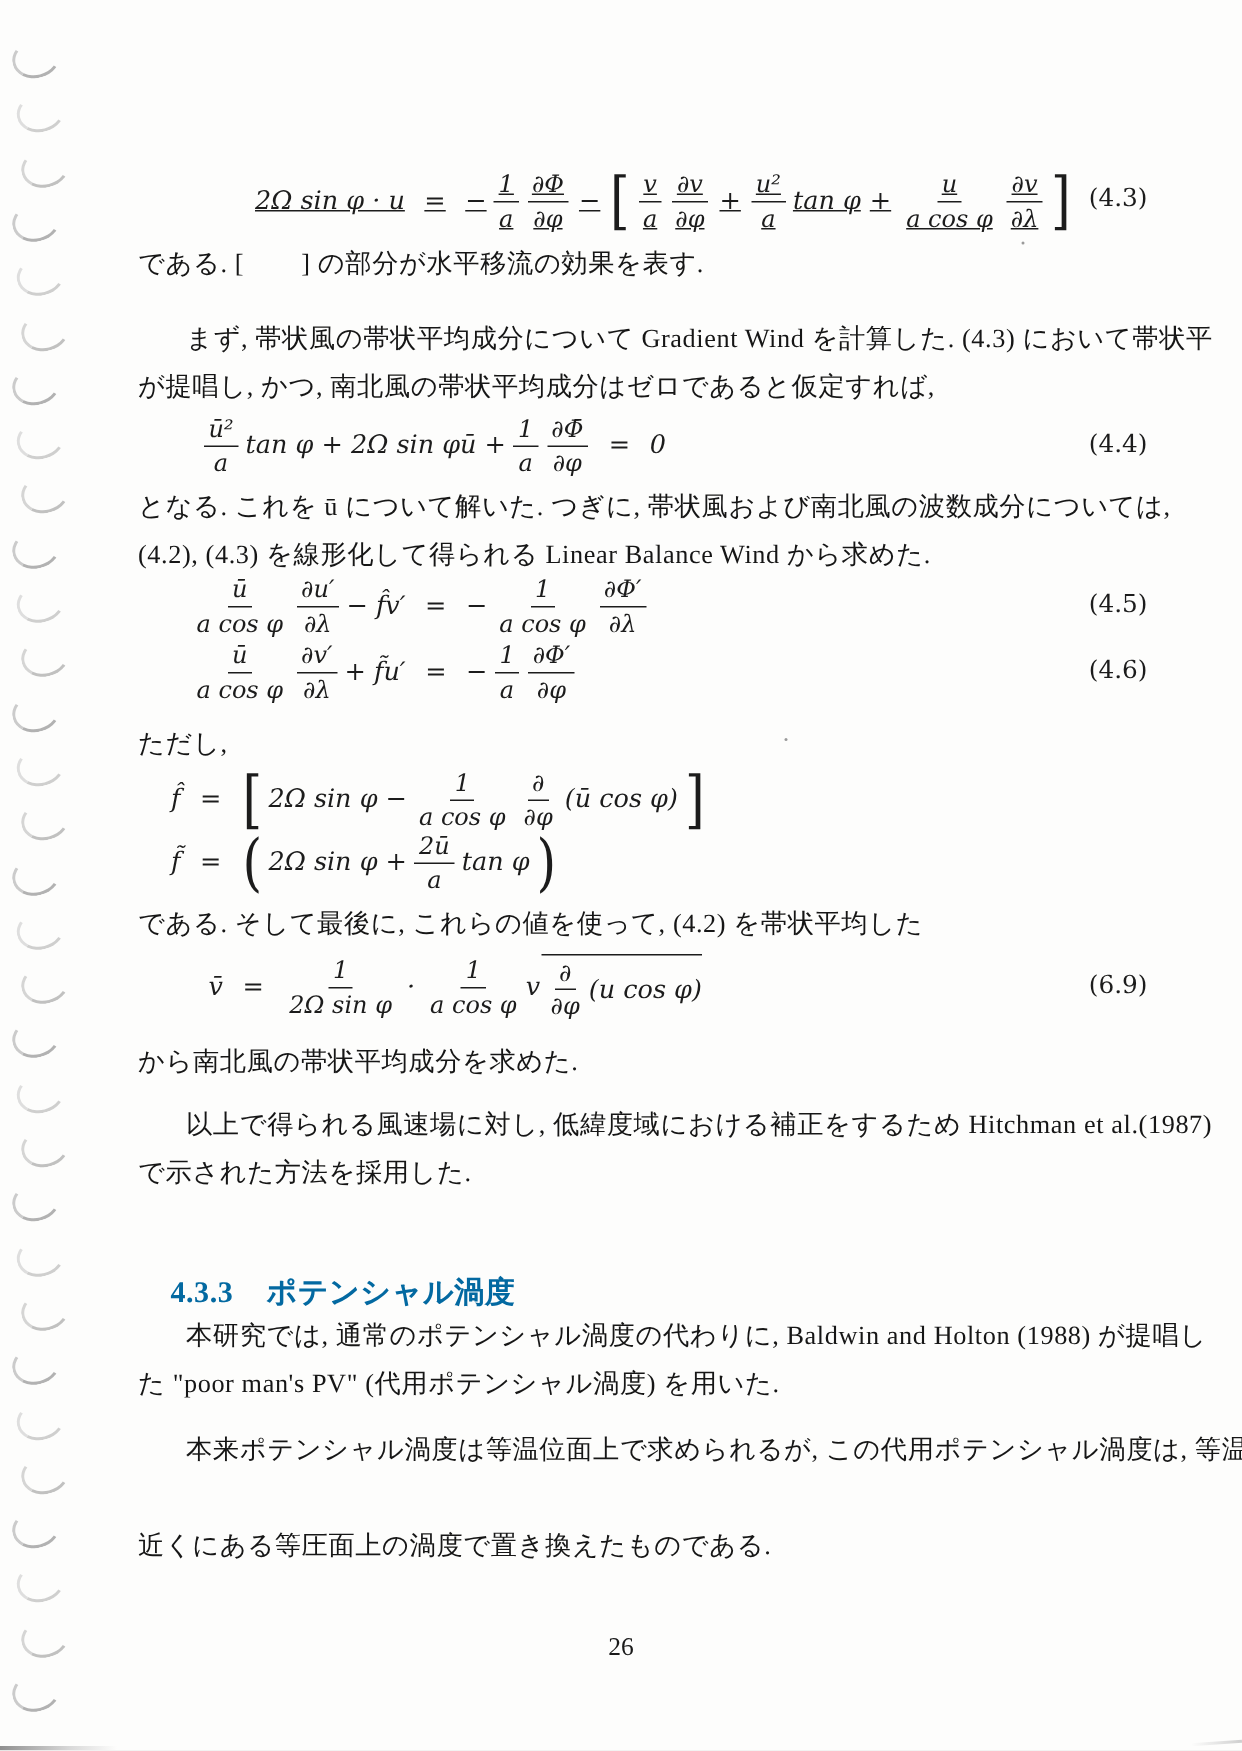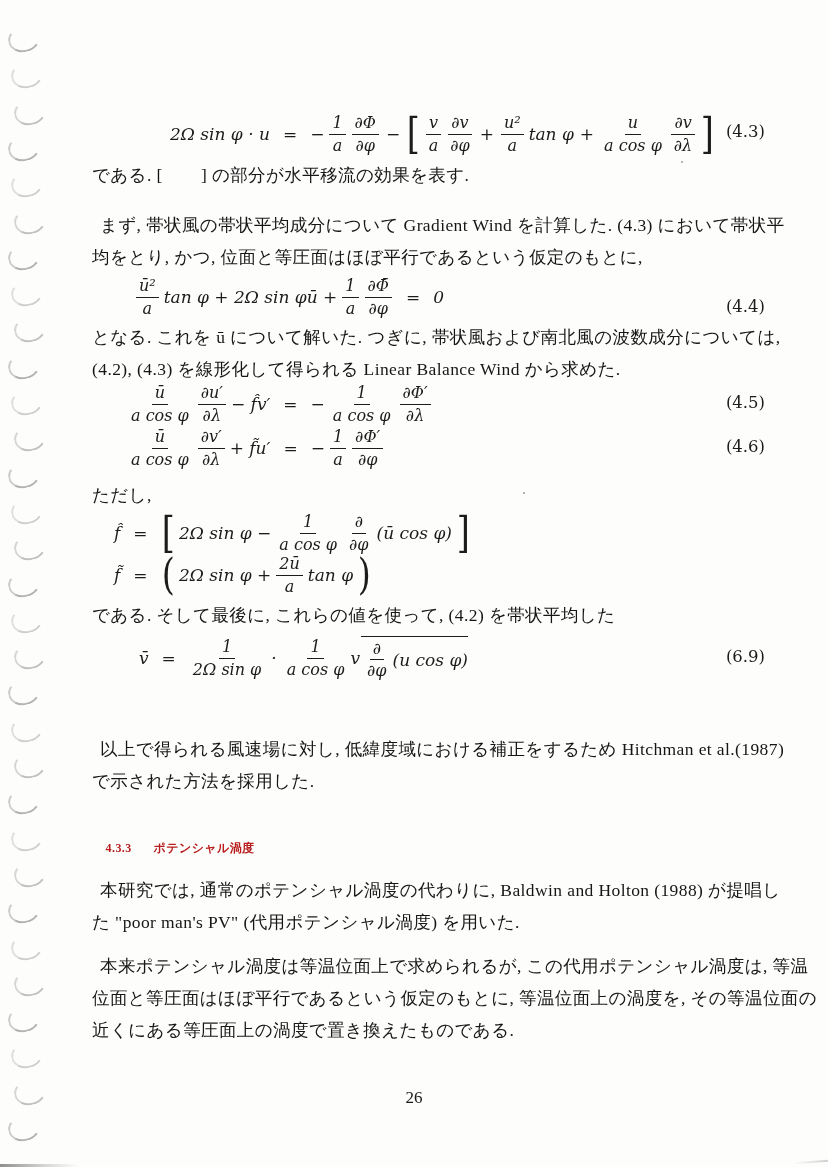--- a/index.html
+++ b/index.html
@@ -6,25 +6,25 @@
   .page {
     position:relative; width:828px; height:1167px; margin:0 auto;
     background:#fdfdfc; overflow:hidden;
     font-family:"Liberation Serif","DejaVu Serif",serif; color:#1a1a1a;
   }
   
   .tl {
     position:absolute; left:92px; font-size:17.5px; line-height:24px;
     letter-spacing:0.4px; white-space:pre; color:#161616;
   }
-  .tl.indent { left:100px;text-align:center; }
+  .tl.indent { left:124px;text-align:center; }
   
   .heading {
-    position:absolute; left:92px; font-size:12px; font-weight:700;
-    letter-spacing:0.4px; white-space:pre; color:#b91c1c;
+    position:absolute; left:92px; font-size:20px; font-weight:700;
+    letter-spacing:0.4px; white-space:pre; color:#0369a1;
   }
   .heading .hnum { margin-right:22px; }
   
   .eq {
     position:absolute; height:54px; display:flex; align-items:center;
     font-family:"DejaVu Serif","Liberation Serif",serif; font-style:italic;
     font-size:17px; color:#1c1c1c; white-space:pre;
   }
   .frac {
     display:inline-flex; flex-direction:column; align-items:center;
@@ -97,21 +97,21 @@
       <div class="hole" style="top: 860.9px; left: 14px; opacity: 0.72;"></div>
       <div class="hole" style="top: 897.2px; left: 8px; opacity: 0.9;"></div>
       <div class="hole" style="top: 933.5px; left: 11px; opacity: 0.55;"></div>
       <div class="hole" style="top: 969.8px; left: 14px; opacity: 0.72;"></div>
       <div class="hole" style="top: 1006.1px; left: 8px; opacity: 0.9;"></div>
       <div class="hole" style="top: 1042.4px; left: 11px; opacity: 0.55;"></div>
       <div class="hole" style="top: 1078.7px; left: 14px; opacity: 0.72;"></div>
       <div class="hole" style="top: 1115px; left: 8px; opacity: 0.9;"></div>
     </div>
 
-  <div class="eq" style="left:168px; top:107px;">
+  <div class="eq" style="left:168px; top:107px;text-decoration:underline;">
     <span class="tok">2Ω sin φ · u</span>
     <span class="rel">=</span>
     <span class="tok">−</span>
     <span class="frac"><span class="num">1</span><span class="den">a</span></span>
     <span class="frac"><span class="num">∂Φ</span><span class="den">∂φ</span></span>
     <span class="op">−</span>
     <span class="big">[</span>
     <span class="frac"><span class="num">v</span><span class="den">a</span></span>
     <span class="frac"><span class="num">∂v</span><span class="den">∂φ</span></span>
     <span class="op">+</span>
@@ -120,31 +120,31 @@
     <span class="op">+</span>
     <span class="frac"><span class="num">u</span><span class="den">a cos φ</span></span>
     <span class="frac"><span class="num">∂v</span><span class="den">∂λ</span></span>
     <span class="big">]</span>
   </div>
   <span class="eqno" style="top:122px;">(4.3)</span>
 
   <div class="tl" style="top:163px;">である. [        ] の部分が水平移流の効果を表す.</div>
 
   <div class="tl indent" style="top:213px;">まず, 帯状風の帯状平均成分について Gradient Wind を計算した. (4.3) において帯状平</div>
-  <div class="tl" style="top:245px;">均をとり, かつ, 位面と等圧面はほぼ平行であるという仮定のもとに,</div>
+  <div class="tl" style="top:245px;">が提唱し, かつ, 南北風の帯状平均成分はゼロであると仮定すれば,</div>
 
   <div class="eq" style="left:133px; top:270px;">
     <span class="frac"><span class="num">ū²</span><span class="den">a</span></span>
     <span class="tok">tan φ + 2Ω sin φū +</span>
     <span class="frac"><span class="num">1</span><span class="den">a</span></span>
     <span class="frac"><span class="num">∂Φ̄</span><span class="den">∂φ</span></span>
     <span class="rel">=</span>
     <span class="tok">0</span>
   </div>
-  <span class="eqno" style="top:286px;margin-top:11px;">(4.4)</span>
+  <span class="eqno" style="top:286px;">(4.4)</span>
 
   <div class="tl" style="top:325px;">となる. これを ū について解いた. つぎに, 帯状風および南北風の波数成分については,</div>
   <div class="tl" style="top:357px;">(4.2), (4.3) を線形化して得られる Linear Balance Wind から求めた.</div>
 
   <div class="eq" style="left:125px; top:377px;">
     <span class="frac"><span class="num">ū</span><span class="den">a cos φ</span></span>
     <span class="frac"><span class="num">∂u′</span><span class="den">∂λ</span></span>
     <span class="tok">− f̂v′</span>
     <span class="rel">=</span>
     <span class="tok">−</span>
@@ -196,33 +196,33 @@
     <span class="op">·</span>
     <span class="frac"><span class="num">1</span><span class="den">a cos φ</span></span>
     <span>v</span>
     <span class="ov">
       <span class="frac"><span class="num">∂</span><span class="den">∂φ</span></span>
       <span>(u cos φ)</span>
     </span>
   </div>
   <span class="eqno" style="top:647px;">(6.9)</span>
 
+  <div class="tl" style="top:695px;">から南北風の帯状平均成分を求めた.</div>
 
   <div class="tl indent" style="top:737px;">以上で得られる風速場に対し, 低緯度域における補正をするため Hitchman et al.(1987)</div>
   <div class="tl" style="top:769px;">で示された方法を採用した.</div>
 
   <div class="heading" style="top:825px;">
     <span class="hnum">4.3.3</span><span>ポテンシャル渦度</span>
   </div>
 
   <div class="tl indent" style="top:878px;">本研究では, 通常のポテンシャル渦度の代わりに, Baldwin and Holton (1988) が提唱し</div>
   <div class="tl" style="top:910px;">た "poor man's PV" (代用ポテンシャル渦度) を用いた.</div>
 
   <div class="tl indent" style="top:954px;">本来ポテンシャル渦度は等温位面上で求められるが, この代用ポテンシャル渦度は, 等温</div>
-  <div class="tl" style="top:986px;">位面と等圧面はほぼ平行であるという仮定のもとに, 等温位面上の渦度を, その等温位面の</div>
   <div class="tl" style="top:1018px;">近くにある等圧面上の渦度で置き換えたものである.</div>
 
   <div class="pageno" style="top:1088px;">26</div>
 
   <div class="shadow-bl"></div>
   <div class="shadow-br"></div>
   <div class="speck" style="left:681px; top:161px;"></div>
   <div class="speck" style="left:523px; top:492px;"></div>
 
 </div>

